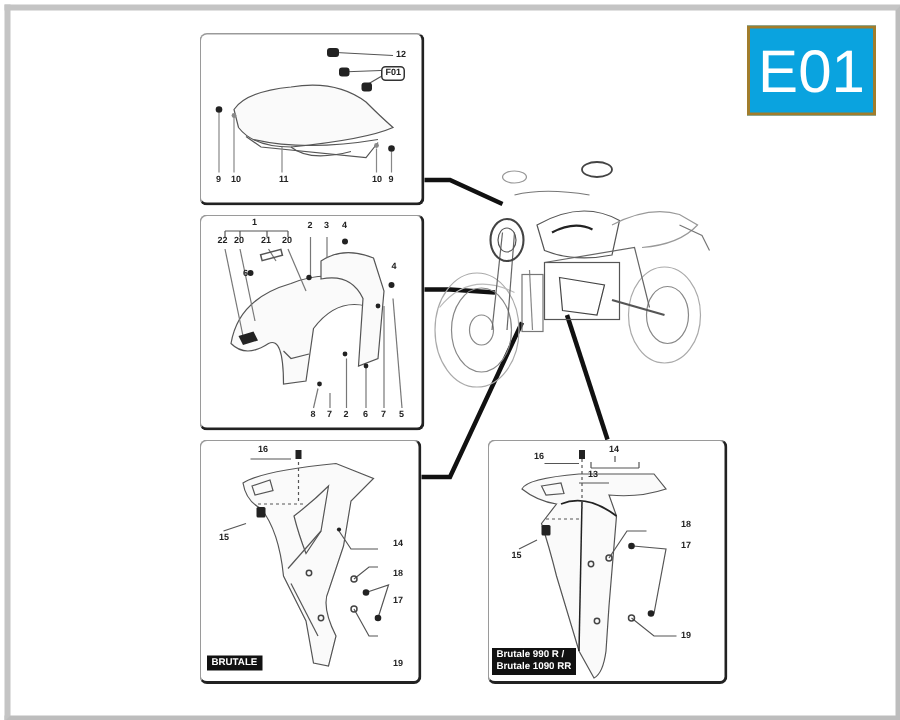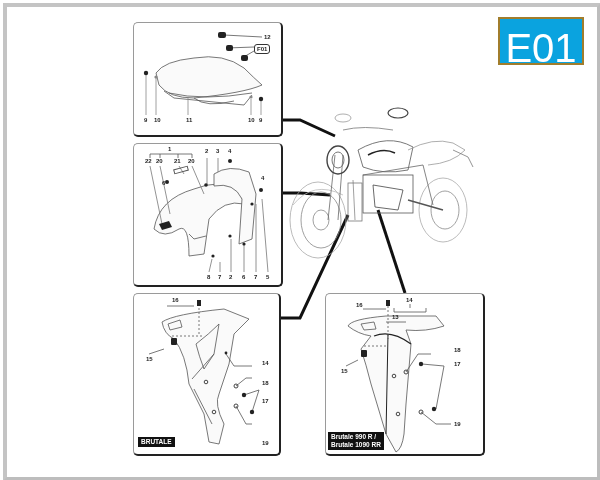--- a/index.html
+++ b/index.html
@@ -6,21 +6,21 @@
   body {
     width: 600px; height: 480px; position: relative; overflow: hidden;
     background: #ffffff; font-family: "Liberation Sans", sans-serif;
   }
   .outer-frame {
     position: absolute; left: 3px; top: 3px; width: 590px; height: 470px;
     border: 4px solid #c4c4c4; box-sizing: content-box;
     border-right-color: #bdbdbd; border-bottom-color: #bdbdbd;
   }
   .badge {
-    position: absolute; left: 498px; top: 17px; width: 86px; height: 48px;
+    position: absolute; left: 498px; top: 17px; width: 86px; height: 60px;
     background: #0aa3df; border: 2px solid #a17d2c; box-sizing: border-box;
     color: #ffffff; font-size: 40px; line-height: 58px; text-align: center;
     font-family: "Liberation Sans", sans-serif; letter-spacing: 0px;
   }
   .panel {
     position: absolute; background: #ffffff;
     border: 1.5px solid #9a9a9a; border-right: 2.5px solid #222; border-bottom: 2.5px solid #222;
     border-radius: 5px; box-sizing: border-box;
   }
   #p1 { left: 133px; top: 22px; width: 150px; height: 115px; }

